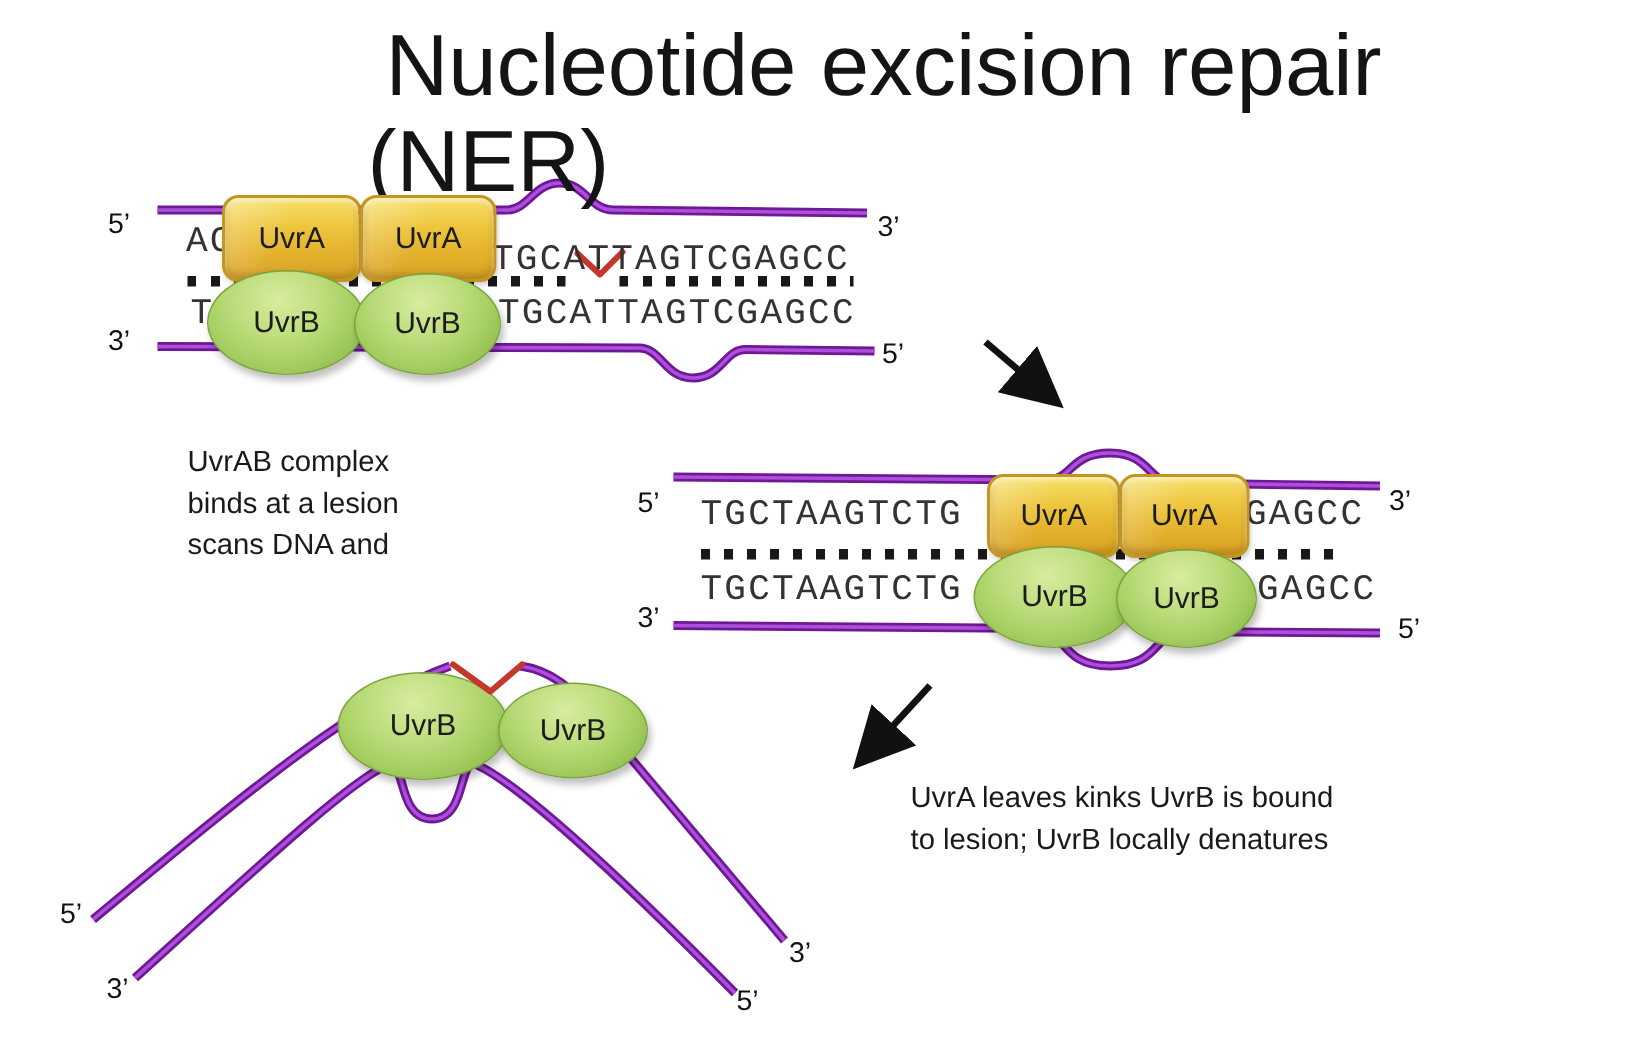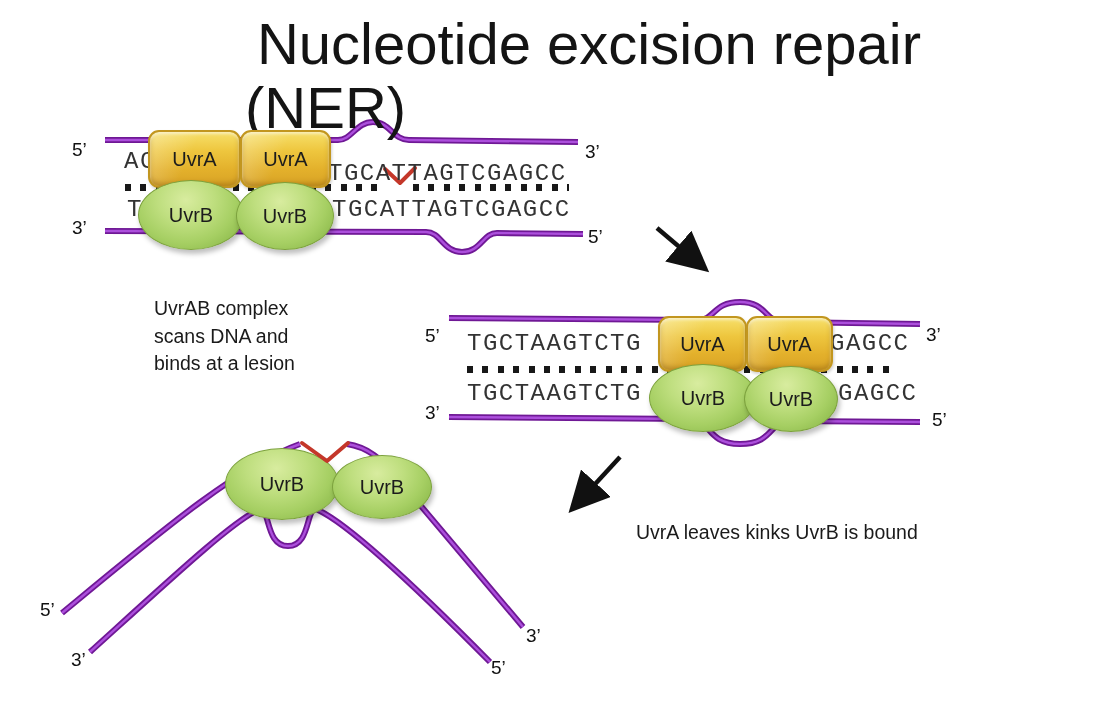--- a/index.html
+++ b/index.html
@@ -44,21 +44,21 @@
     position:absolute;z-index:2;font-family:"Liberation Mono", monospace;
     font-size:24px;line-height:24px;letter-spacing:1.5px;color:#333;white-space:pre;
   }
   .dots{
     position:absolute;z-index:2;height:7px;
     background:repeating-linear-gradient(90deg,#181818 0 6px,transparent 6px 15.4px);
   }
   .prime{position:absolute;z-index:2;font-size:19px;color:#111;white-space:nowrap;}
   
   .caption{position:absolute;z-index:2;color:#1a1a1a;font-size:19.5px;line-height:27.5px;}
-  .caption span{display:block;white-space:nowrap;margin-left:29px;}
+  .caption span{display:block;white-space:nowrap;}
 </style>
 </head>
 <body>
 
 <svg id="base-layer" class="layer" width="1096" height="706" viewBox="0 0 1096 706">
   <defs>
     <marker id="ah" markerWidth="10" markerHeight="10" refX="7.2" refY="4.5" orient="auto" markerUnits="strokeWidth">
       <path d="M0,0 L9,4.5 L0,9 z" fill="#111111"></path>
     </marker>
   </defs>
@@ -123,22 +123,22 @@
   </div>
 <div class="uvrb" style="left:138px;top:180px;width:104px;height:68px">
     <span>UvrB</span>
   </div>
 <div class="uvrb" style="left:236px;top:182px;width:96px;height:66px">
     <span>UvrB</span>
   </div>
 
 <div class="caption" style="left:125px;top:295px;width:200px">
   <span>UvrAB complex</span>
+  <span>binds at a lesion</span>
   <span>scans DNA and</span>
-  <span>binds at a lesion</span>
 </div>
 
 <div class="prime" style="left:425px;top:325px">5’</div>
 <div class="prime" style="left:926px;top:324px">3’</div>
 <div class="prime" style="left:425px;top:402px">3’</div>
 <div class="prime" style="left:932px;top:409px">5’</div>
 
 <div class="seq" style="left:467px;top:332px">TGCTAAGTCTG</div>
 <div class="seq" style="left:830px;top:332px">GAGCC</div>
 <div class="seq" style="left:467px;top:382px">TGCTAAGTCTG</div>
@@ -154,20 +154,21 @@
   </div>
 <div class="uvrb" style="left:649px;top:364px;width:106px;height:66px">
     <span>UvrB</span>
   </div>
 <div class="uvrb" style="left:744px;top:366px;width:92px;height:64px">
     <span>UvrB</span>
   </div>
 
 <div class="caption" style="left:607px;top:519px;width:370px">
   <span>UvrA leaves kinks UvrB is bound</span>
+  <span>to lesion; UvrB locally denatures</span>
 </div>
 
 <div class="prime" style="left:40px;top:599px">5’</div>
 <div class="prime" style="left:71px;top:649px">3’</div>
 <div class="prime" style="left:526px;top:625px">3’</div>
 <div class="prime" style="left:491px;top:657px">5’</div>
 
 <div class="uvrb" style="left:225px;top:448px;width:112px;height:70px">
     <span>UvrB</span>
   </div>

